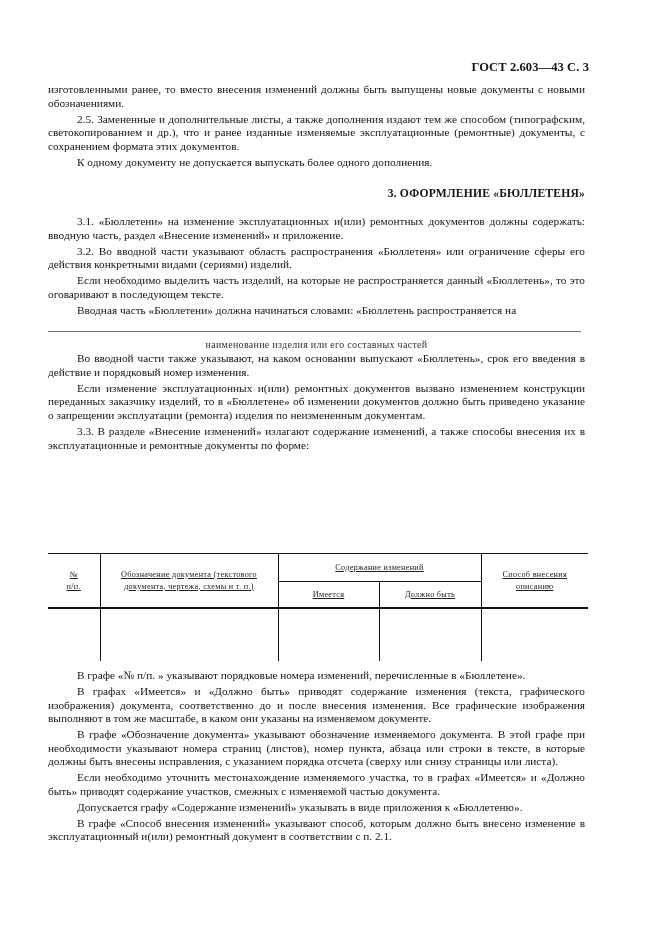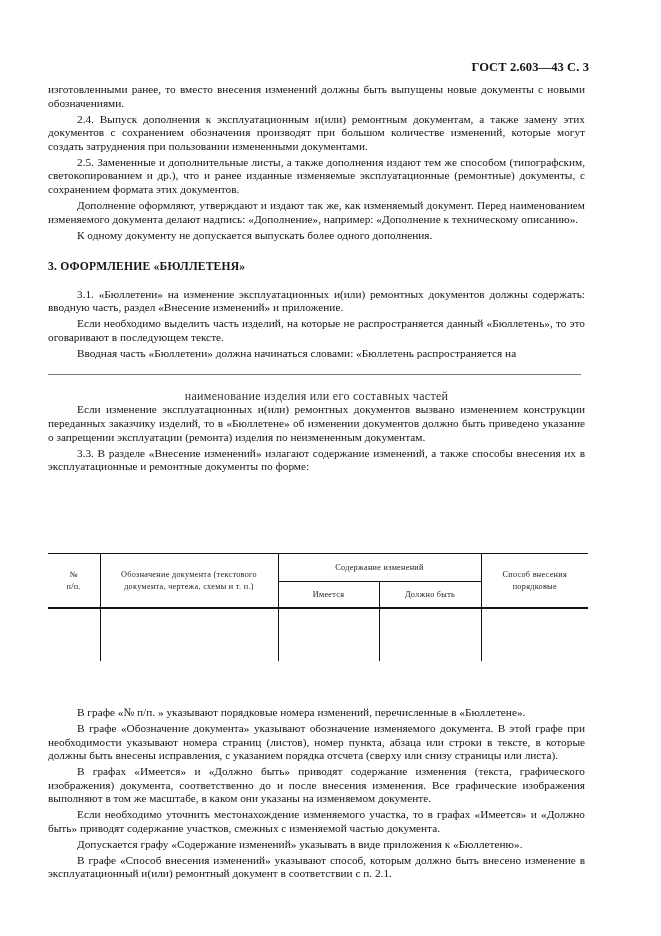--- a/index.html
+++ b/index.html
@@ -4,58 +4,58 @@
 <style>
   html, body { margin: 0; padding: 0; background: #ffffff; }
   body { width: 661px; height: 936px; position: relative; overflow: hidden;
          font-family: "Liberation Serif", serif; color: #141414; }
   .page-header { position: absolute; top: 60px; right: 72px; font-weight: bold;
                  font-size: 12.5px; letter-spacing: 0.1px; }
   .body { position: absolute; left: 48px; top: 83px; width: 537px; font-size: 11.3px;
           line-height: 13.6px; text-align: justify; }
   .body p { margin: 0 0 2.4px 0; text-indent: 29px; }
   .body p.noind { text-indent: 0; }
-  .section-title { text-align: left; font-weight: bold; font-size: 11.6px;
+  .section-title { text-align: right; font-weight: bold; font-size: 11.6px;
                    margin: 18px 0 14px 0 !important; text-indent: 0 !important; letter-spacing: 0.2px; }
   .fill-line { border-bottom: 1px solid #777; height: 14px; margin: 0 4px 0 0; }
-  .fill-caption { text-align: center; font-size: 12px; line-height: 10px; margin: 16px 0 2px 0;
+  .fill-caption { text-align: center; font-size: 10px; line-height: 10px; margin: 8px 0 2px 0;
                   letter-spacing: 0.3px; color: #333; }
   table.form { position: absolute; left: 48px; top: 553px; width: 540px; border-collapse: collapse;
                font-size: 8.2px; line-height: 12px; letter-spacing: 0.3px; color: #222; }
   table.form td, table.form th { font-weight: normal; text-align: center; vertical-align: middle;
-               border-left: 1px solid #111; padding: 0; }
+               border-left: 1px solid #111; padding: 0; text-decoration: underline; }
   table.form tr:first-child th { border-top: 1.4px solid #111; }
   table.form th:first-child, table.form td:first-child { border-left: none; }
   table.form .head-row-1 th { height: 27px; }
   table.form .head-row-2 th { height: 25px; border-top: 1px solid #111; border-bottom: 2px solid #111; margin-left: 20px; }
   table.form th.rowspan { border-bottom: 2px solid #111; }
   table.form .body-row td { height: 52px; }
-  .lower { position: absolute; left: 48px; top: 706px; width: 537px; font-size: 11.3px;
+  .lower { position: absolute; left: 48px; top: 669px; width: 537px; font-size: 11.3px;
            line-height: 13.6px; text-align: justify; }
   .lower p { margin: 0 0 2.4px 0; text-indent: 29px; }
 </style>
 </head>
 <body>
 
 <div class="page-header">ГОСТ 2.603—43 С. 3</div>
 
 <div class="body">
   <p class="noind">изготовленными ранее, то вместо внесения изменений должны быть выпущены новые документы с новыми обозначениями.</p>
-  <p>2.4. Выпуск дополнения к эксплуатационным и(или) ремонтным документам, а также замену этих документов с сохранением обозначения производят при большом количестве изменений, которые могут создать затруднения при пользовании измененными документами.</p>
   <p>2.5. Замененные и дополнительные листы, а также дополнения издают тем же способом (типографским, светокопированием и др.), что и ранее изданные изменяемые эксплуатационные (ремонтные) документы, с сохранением формата этих документов.</p>
-  <p>Дополнение оформляют, утверждают и издают так же, как изменяемый документ. Перед наименованием изменяемого документа делают надпись: «Дополнение», например: «Дополнение к техническому описанию».</p>
   <p>К одному документу не допускается выпускать более одного дополнения.</p>
 
   <p class="section-title">3. ОФОРМЛЕНИЕ «БЮЛЛЕТЕНЯ»</p>
 
   <p>3.1. «Бюллетени» на изменение эксплуатационных и(или) ремонтных документов должны содержать: вводную часть, раздел «Внесение изменений» и приложение.</p>
+  <p>3.2. Во вводной части указывают область распространения «Бюллетеня» или ограничение сферы его действия конкретными видами (сериями) изделий.</p>
   <p>Если необходимо выделить часть изделий, на которые не распространяется данный «Бюллетень», то это оговаривают в последующем тексте.</p>
   <p style="margin-bottom:0;">Вводная часть «Бюллетени» должна начинаться словами: «Бюллетень распространяется на</p>
   <div class="fill-line"></div>
   <div class="fill-caption">наименование изделия или его составных частей</div>
+  <p>Во вводной части также указывают, на каком основании выпускают «Бюллетень», срок его введения в действие и порядковый номер изменения.</p>
   <p>Если изменение эксплуатационных и(или) ремонтных документов вызвано изменением конструкции переданных заказчику изделий, то в «Бюллетене» об изменении документов должно быть приведено указание о запрещении эксплуатации (ремонта) изделия по неизмененным документам.</p>
   <p>3.3. В разделе «Внесение изменений» излагают содержание изменений, а также способы внесения их в эксплуатационные и ремонтные документы по форме:</p>
 </div>
 
 <table class="form">
   <colgroup>
     <col style="width:52px">
       <col style="width:178px">
       <col style="width:101px">
       <col style="width:102px">
@@ -67,37 +67,37 @@
       <div>№</div>
       <div>п/п.</div>
     </th>
     <th rowspan="2" class="rowspan">
       <div>Обозначение документа (текстового</div>
       <div>документа, чертежа, схемы и т. п.)</div>
     </th>
     <th colspan="2">Содержание изменений</th>
     <th rowspan="2" class="rowspan">
       <div>Способ внесения</div>
-      <div>порядковые</div>
+      <div>описанию</div>
     </th>
   </tr>
   <tr class="head-row-2">
     <th style="border-left:1px solid #111;">Имеется</th>
     <th>Должно быть</th>
   </tr>
   <tr class="body-row">
     <td></td>
     <td></td>
     <td></td>
     <td></td>
     <td></td>
   </tr>
 </tbody>
   </table>
 
 <div class="lower">
   <p>В графе «№ п/п. » указывают порядковые номера изменений, перечисленные в «Бюллетене».</p>
+  <p>В графах «Имеется» и «Должно быть» приводят содержание изменения (текста, графического изображения) документа, соответственно до и после внесения изменения. Все графические изображения выполняют в том же масштабе, в каком они указаны на изменяемом документе.</p>
   <p>В графе «Обозначение документа» указывают обозначение изменяемого документа. В этой графе при необходимости указывают номера страниц (листов), номер пункта, абзаца или строки в тексте, в которые должны быть внесены исправления, с указанием порядка отсчета (сверху или снизу страницы или листа).</p>
-  <p>В графах «Имеется» и «Должно быть» приводят содержание изменения (текста, графического изображения) документа, соответственно до и после внесения изменения. Все графические изображения выполняют в том же масштабе, в каком они указаны на изменяемом документе.</p>
   <p>Если необходимо уточнить местонахождение изменяемого участка, то в графах «Имеется» и «Должно быть» приводят содержание участков, смежных с изменяемой частью документа.</p>
   <p>Допускается графу «Содержание изменений» указывать в виде приложения к «Бюллетеню».</p>
   <p>В графе «Способ внесения изменений» указывают способ, которым должно быть внесено изменение в эксплуатационный и(или) ремонтный документ в соответствии с п. 2.1.</p>
 </div>
 
 </body></html>

